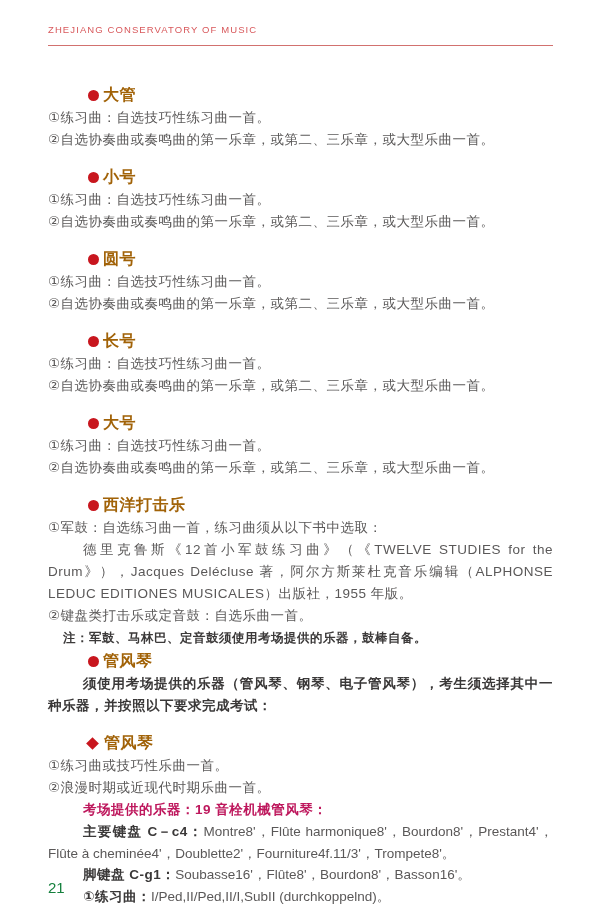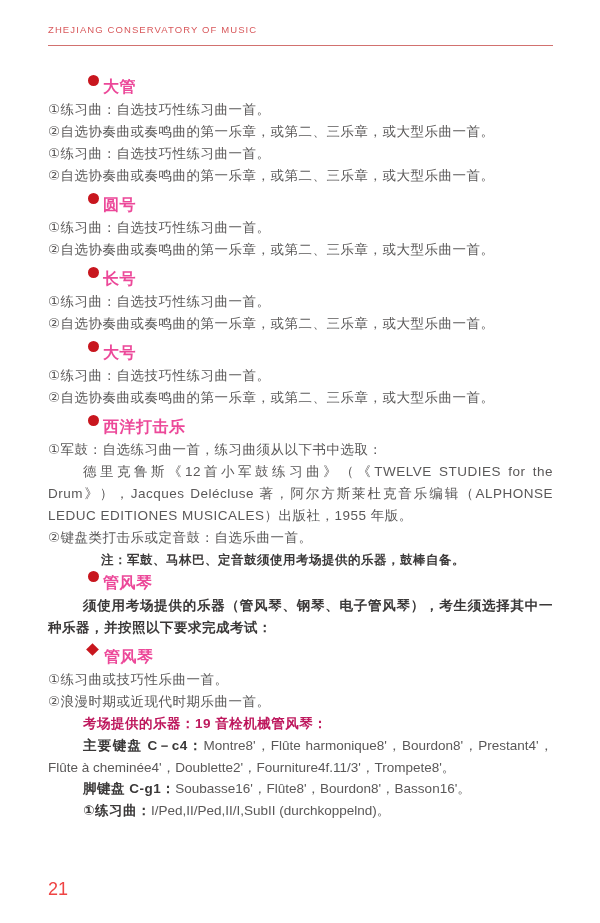--- a/index.html
+++ b/index.html
@@ -19,76 +19,80 @@
   }
   .header-rule{
     position:absolute;left:48px;top:45px;width:505px;height:0;
     border-top:1px solid #d2716f;
   }
   .content{
     position:absolute;left:48px;top:69px;width:505px;
     font-size:13.5px;line-height:22px;letter-spacing:0.5px;
   }
   .sec-heading{
-    display:flex;align-items:flex-start;
-    margin:6px 0 0 40px;
+    display:flex;align-items:center;
+    margin:14px 0 0 40px;
     line-height:24px;height:24px;
-    font-size:16px;font-weight:bold;color:#ec4899;letter-spacing:0.5px;
+    font-size:16px;font-weight:bold;color:#a16207;letter-spacing:0.5px;
   }
   .bullet-circle{
     width:11px;height:11px;border-radius:50%;
     background:#c8161e;display:inline-block;margin-right:4px;flex:0 0 auto;
   }
   .bullet-diamond{
     width:9px;height:9px;transform:rotate(45deg);
     background:#c8161e;display:inline-block;margin-right:7px;flex:0 0 auto;
   }
   .line{}
   .para{
     text-align:justify;text-indent:35px;
   }
   .note{
-    margin-left:53px;
+    margin-left:15px;
     font-weight:bold;color:#3c3a3a;font-size:12.5px;
   }
   .bold-para{
     text-align:justify;text-indent:35px;
     font-weight:bold;color:#3a3838;
   }
   .bold-line{
     margin-left:35px;
     font-weight:bold;color:#be185d;
   }
   .stop-para{
     text-align:justify;text-indent:35px;line-height:21.5px;
   }
   .stop-label{font-weight:bold;color:#3a3838;}
   .stops{letter-spacing:0;}
   .page-number{
     position:absolute;left:48px;top:879px;
-    color:#ef4444;font-size:18px;font-weight:500;
+    color:#15803d;font-size:15px;font-weight:500;
   }
 </style>
 </head>
 <body>
 
 <div class="page">
 
   <div class="header-title">ZHEJIANG CONSERVATORY OF MUSIC</div>
   <div class="header-rule"></div>
 
   <div class="content">
 
     <div class="sec-heading">
       <span class="bullet-circle"></span>
       <span>大管</span>
     </div>
     <div class="line">①练习曲：自选技巧性练习曲一首。</div>
     <div class="line">②自选协奏曲或奏鸣曲的第一乐章，或第二、三乐章，或大型乐曲一首。</div>
 
+    <div class="sec-heading">
+      <span class="bullet-circle"></span>
+      <span>小号</span>
+    </div>
     <div class="line">①练习曲：自选技巧性练习曲一首。</div>
     <div class="line">②自选协奏曲或奏鸣曲的第一乐章，或第二、三乐章，或大型乐曲一首。</div>
 
     <div class="sec-heading">
       <span class="bullet-circle"></span>
       <span>圆号</span>
     </div>
     <div class="line">①练习曲：自选技巧性练习曲一首。</div>
     <div class="line">②自选协奏曲或奏鸣曲的第一乐章，或第二、三乐章，或大型乐曲一首。</div>
 

